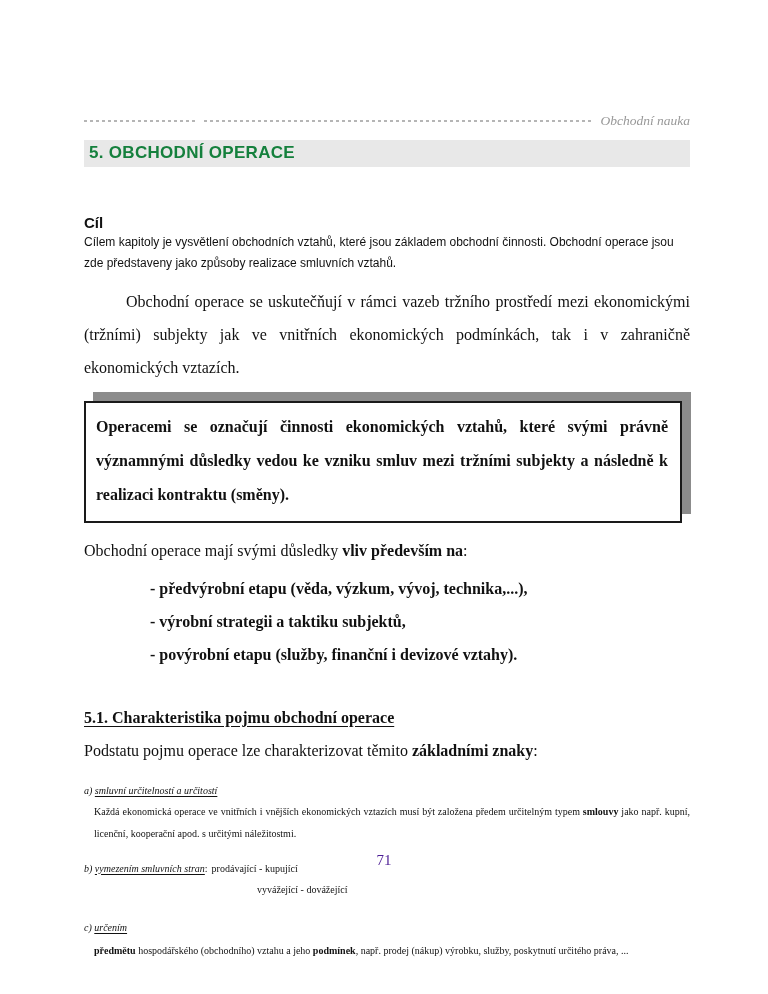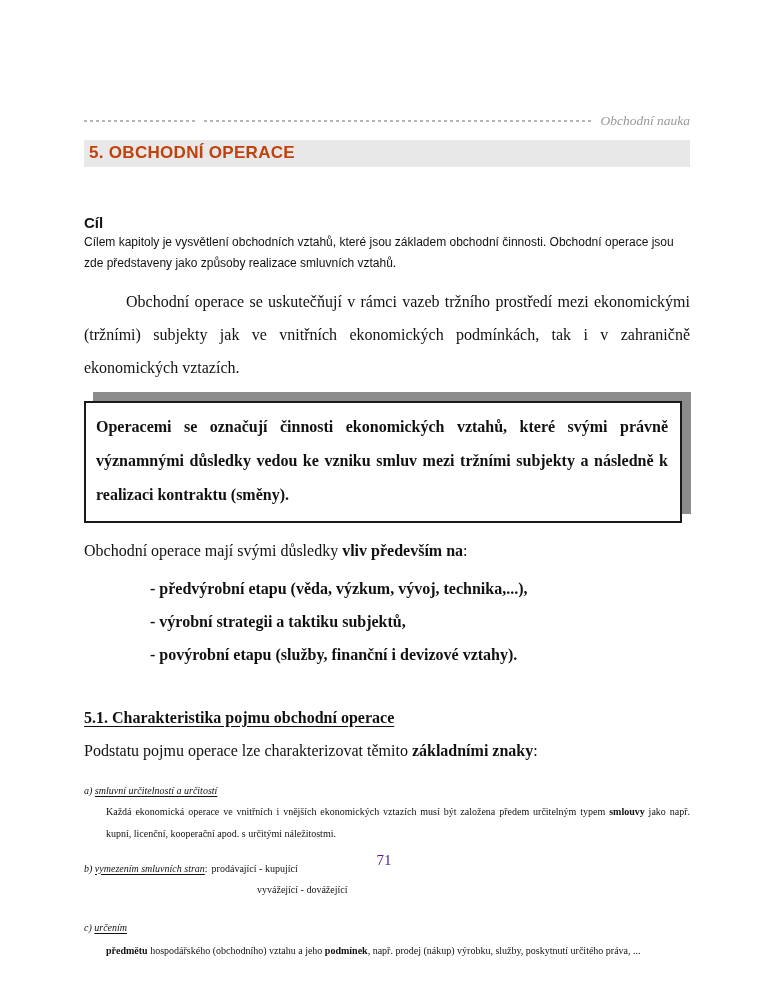--- a/index.html
+++ b/index.html
@@ -15,21 +15,21 @@
   .doc-header { display:flex; align-items:center; }
   .dash-seg { height:2px; background:repeating-linear-gradient(90deg,#b5b5b5 0 3px, transparent 3px 6px); }
   .dash-short { width:112px; margin-right:8px; }
   .dash-long { flex:1; }
   .header-label { font-style:italic; font-size:13.5px; color:#989898; white-space:nowrap; margin-left:6px; line-height:1; }
 
   
   .title-bar {
     margin-top:12px; background:#e8e8e8; padding:3px 5px 4px 5px;
     font-family:"Liberation Sans", sans-serif; font-weight:800;
-    font-size:17px; letter-spacing:0.3px; color:#c2410c;
+    font-size:17px; letter-spacing:0.3px; color:#15803d;
   }
 
   
   .goal { margin-top:15px; font-family:"Liberation Sans", sans-serif; }
   .goal-heading { font-weight:bold; font-size:15px; margin-bottom:1px;margin-top:47px; }
   .goal-body { font-size:12px; line-height:21px; }
 
   
   .intro-para {
     margin-top:11px; font-size:16px; line-height:33px;
@@ -52,21 +52,21 @@
 
   .section-heading {
     margin-top:38px; font-weight:bold; font-size:16px;
     text-decoration:underline; text-underline-offset:3px;
   }
   .section-lead { margin-top:15px; font-size:16px; }
 
   .trait { font-size:10px; }
   .trait-title-line { font-style:italic; line-height:20px; }
   .iu { font-style:italic; text-decoration:underline; text-underline-offset:2px; }
-  .trait-body { margin-left:22px; line-height:22px; }
+  .trait-body { margin-left:10px; line-height:22px; }
   .justify { text-align:justify; }
   .t-a { margin-top:21px; }
   .t-b { margin-top:14px; }
   .t-c { margin-top:17px; }
   .pair-first { margin-left:4px; font-style:normal; text-decoration:none; }
   .pair-second { margin-left:173px; line-height:22px; }
   .c-body { line-height:24px; margin-top:1px; }
   .bold { font-weight:bold; }
 
   .page-number {

